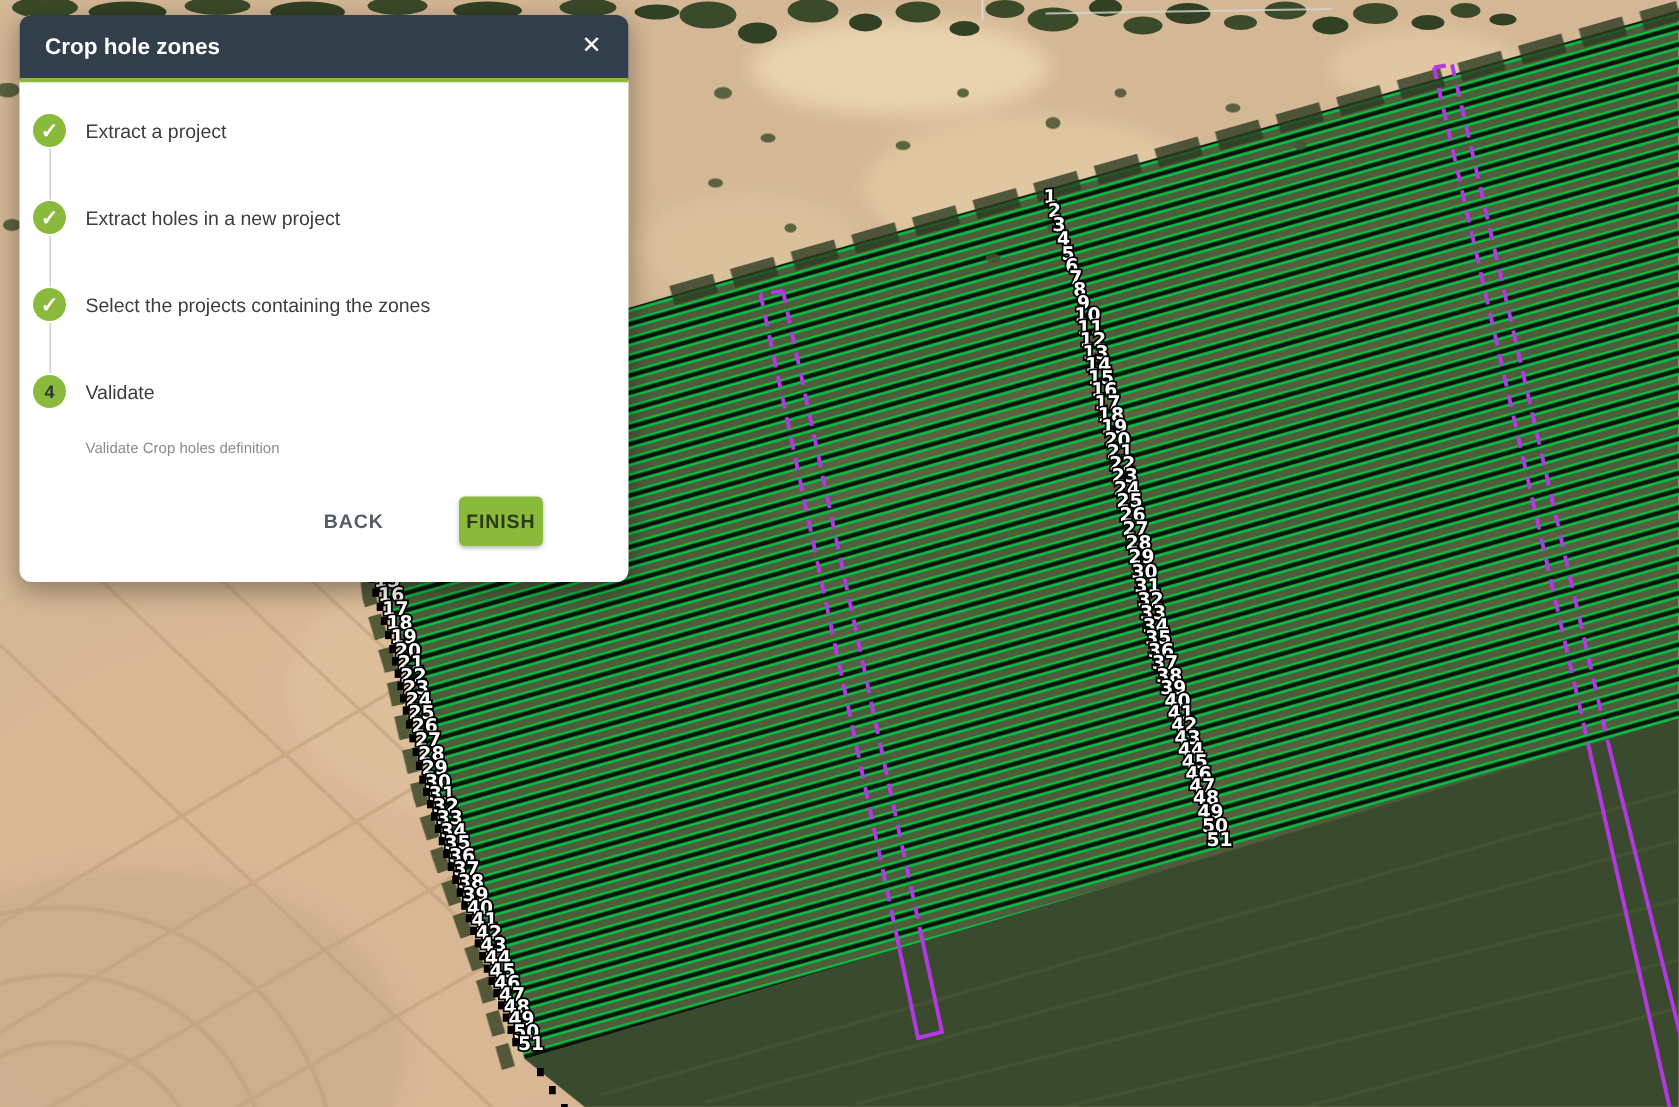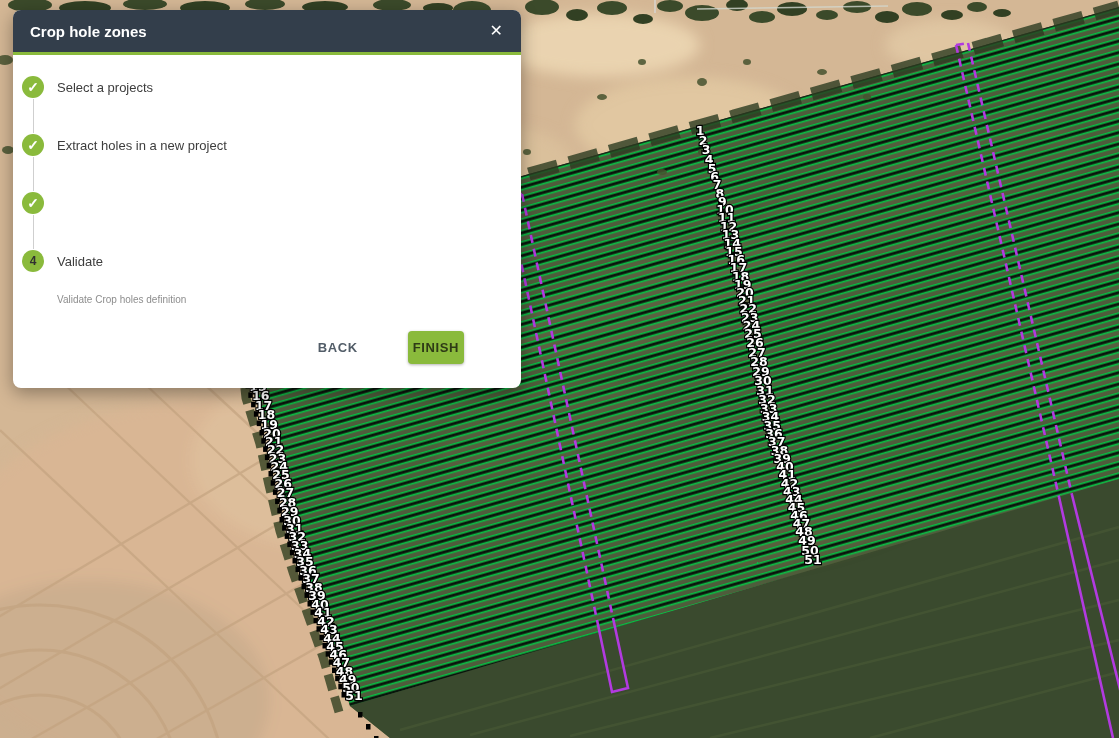--- a/index.html
+++ b/index.html
@@ -11,21 +11,21 @@
   .rowline{fill:var(--row-green,#06c144);}
   .rowdark{fill:#0a140c;}
   .zone-dashed{stroke:var(--zone-purple,#b23ae0);stroke-width:2.6;fill:none;
                stroke-dasharray:8 6;stroke-linecap:butt;}
   .zone-solid{stroke:var(--zone-purple,#b23ae0);stroke-width:2.6;fill:none;}
   .maplabel{font-family:"DejaVu Sans", sans-serif;font-size:12.5px;font-weight:700;
             fill:#ffffff;stroke:#000;stroke-width:2.4px;paint-order:stroke;
             text-anchor:middle;}
 
   
-  .modal{position:absolute;left:13px;top:10px;width:508px;height:378px;
+  .modal{position:absolute;left:13px;top:10px;width:406px;height:378px;
          background:#fff;border-radius:8px;box-shadow:0 5px 18px rgba(0,0,0,.35);
          z-index:10;}
   .modal-header{height:45px;background:var(--header-bg,#333e4b);
                 border-radius:8px 8px 0 0;border-bottom:3px solid var(--accent,#8aba3c);
                 display:flex;align-items:center;box-sizing:border-box;
                 padding:0 14px 0 17px;}
   .modal-title{color:#fff;font-size:15px;font-weight:bold;flex:1;}
   .modal-close{color:#fff;font-size:16px;line-height:16px;cursor:pointer;
                background:none;border:none;padding:4px;font-family:inherit;}
   .steps{padding:21px 0 0 9px;}
@@ -325,32 +325,33 @@
 
   <div class="modal">
     <div class="modal-header">
       <span class="modal-title">Crop hole zones</span>
       <button class="modal-close">✕</button>
     </div>
 
     <div class="steps">
       <div class="step-row">
         <span class="badge done">✓</span>
-        <span class="step-label">Select a projects</span>
+        <span class="step-label">Extract a project</span>
       </div>
       <div class="connector"></div>
 
       <div class="step-row">
         <span class="badge done">✓</span>
         <span class="step-label">Extract holes in a new project</span>
       </div>
       <div class="connector"></div>
 
       <div class="step-row">
         <span class="badge done">✓</span>
+        <span class="step-label">Select the projects containing the zones</span>
       </div>
       <div class="connector"></div>
 
       <div class="step-row">
         <span class="badge current">4</span>
         <span class="step-label">Validate</span>
       </div>
 
       <div class="step-desc">Validate Crop holes definition</div>
     </div>

